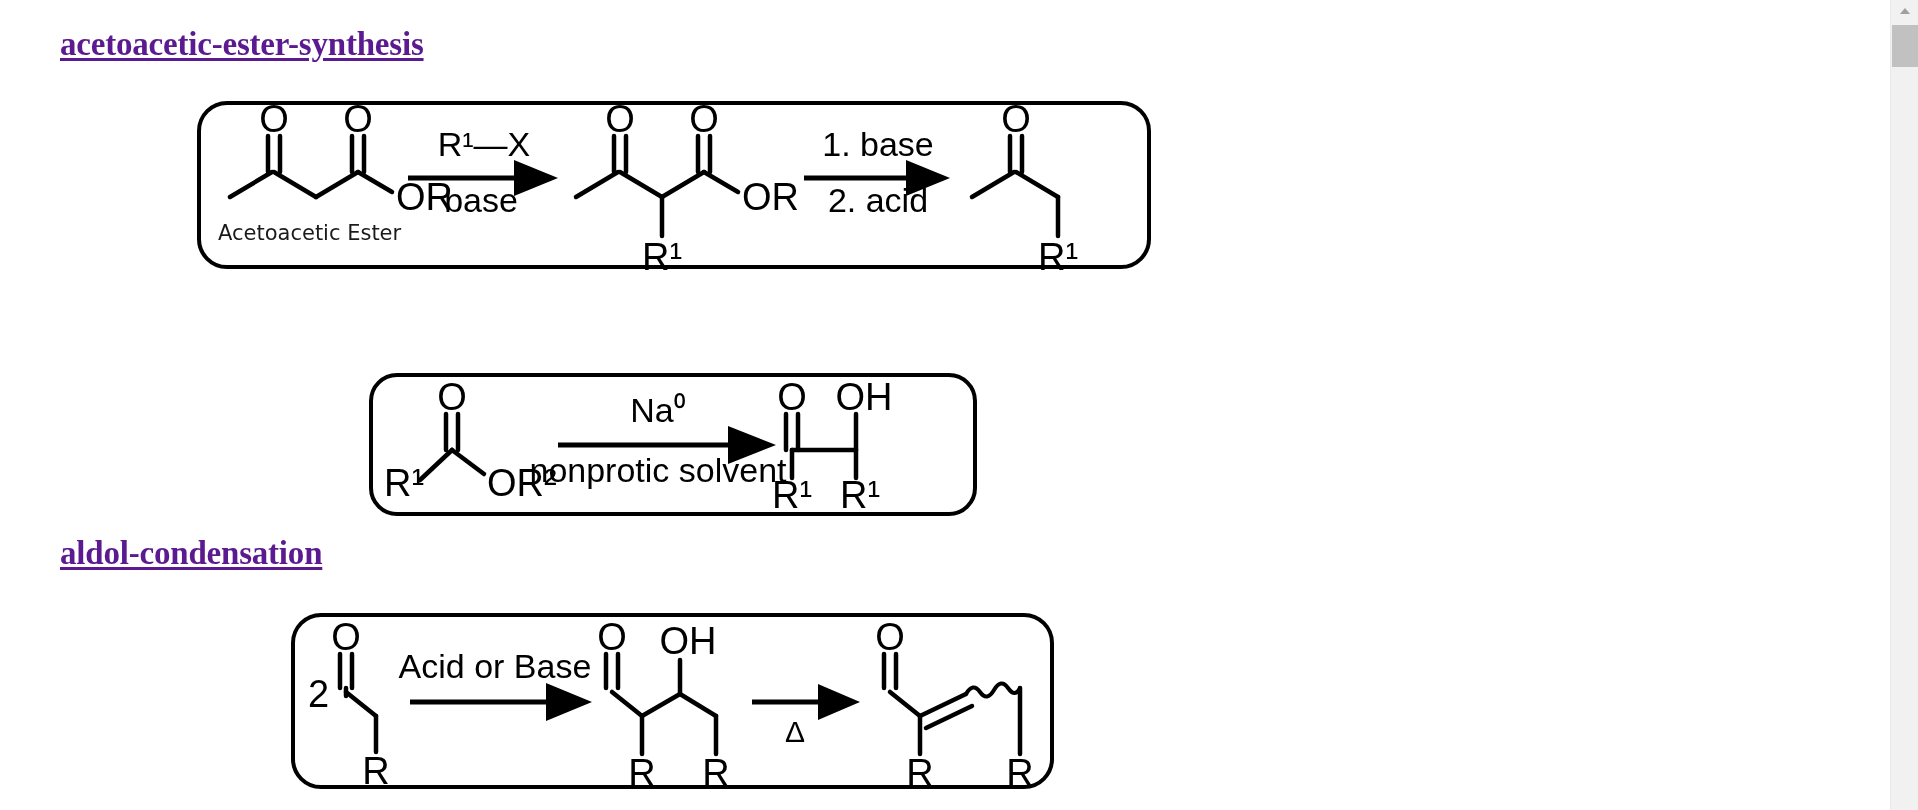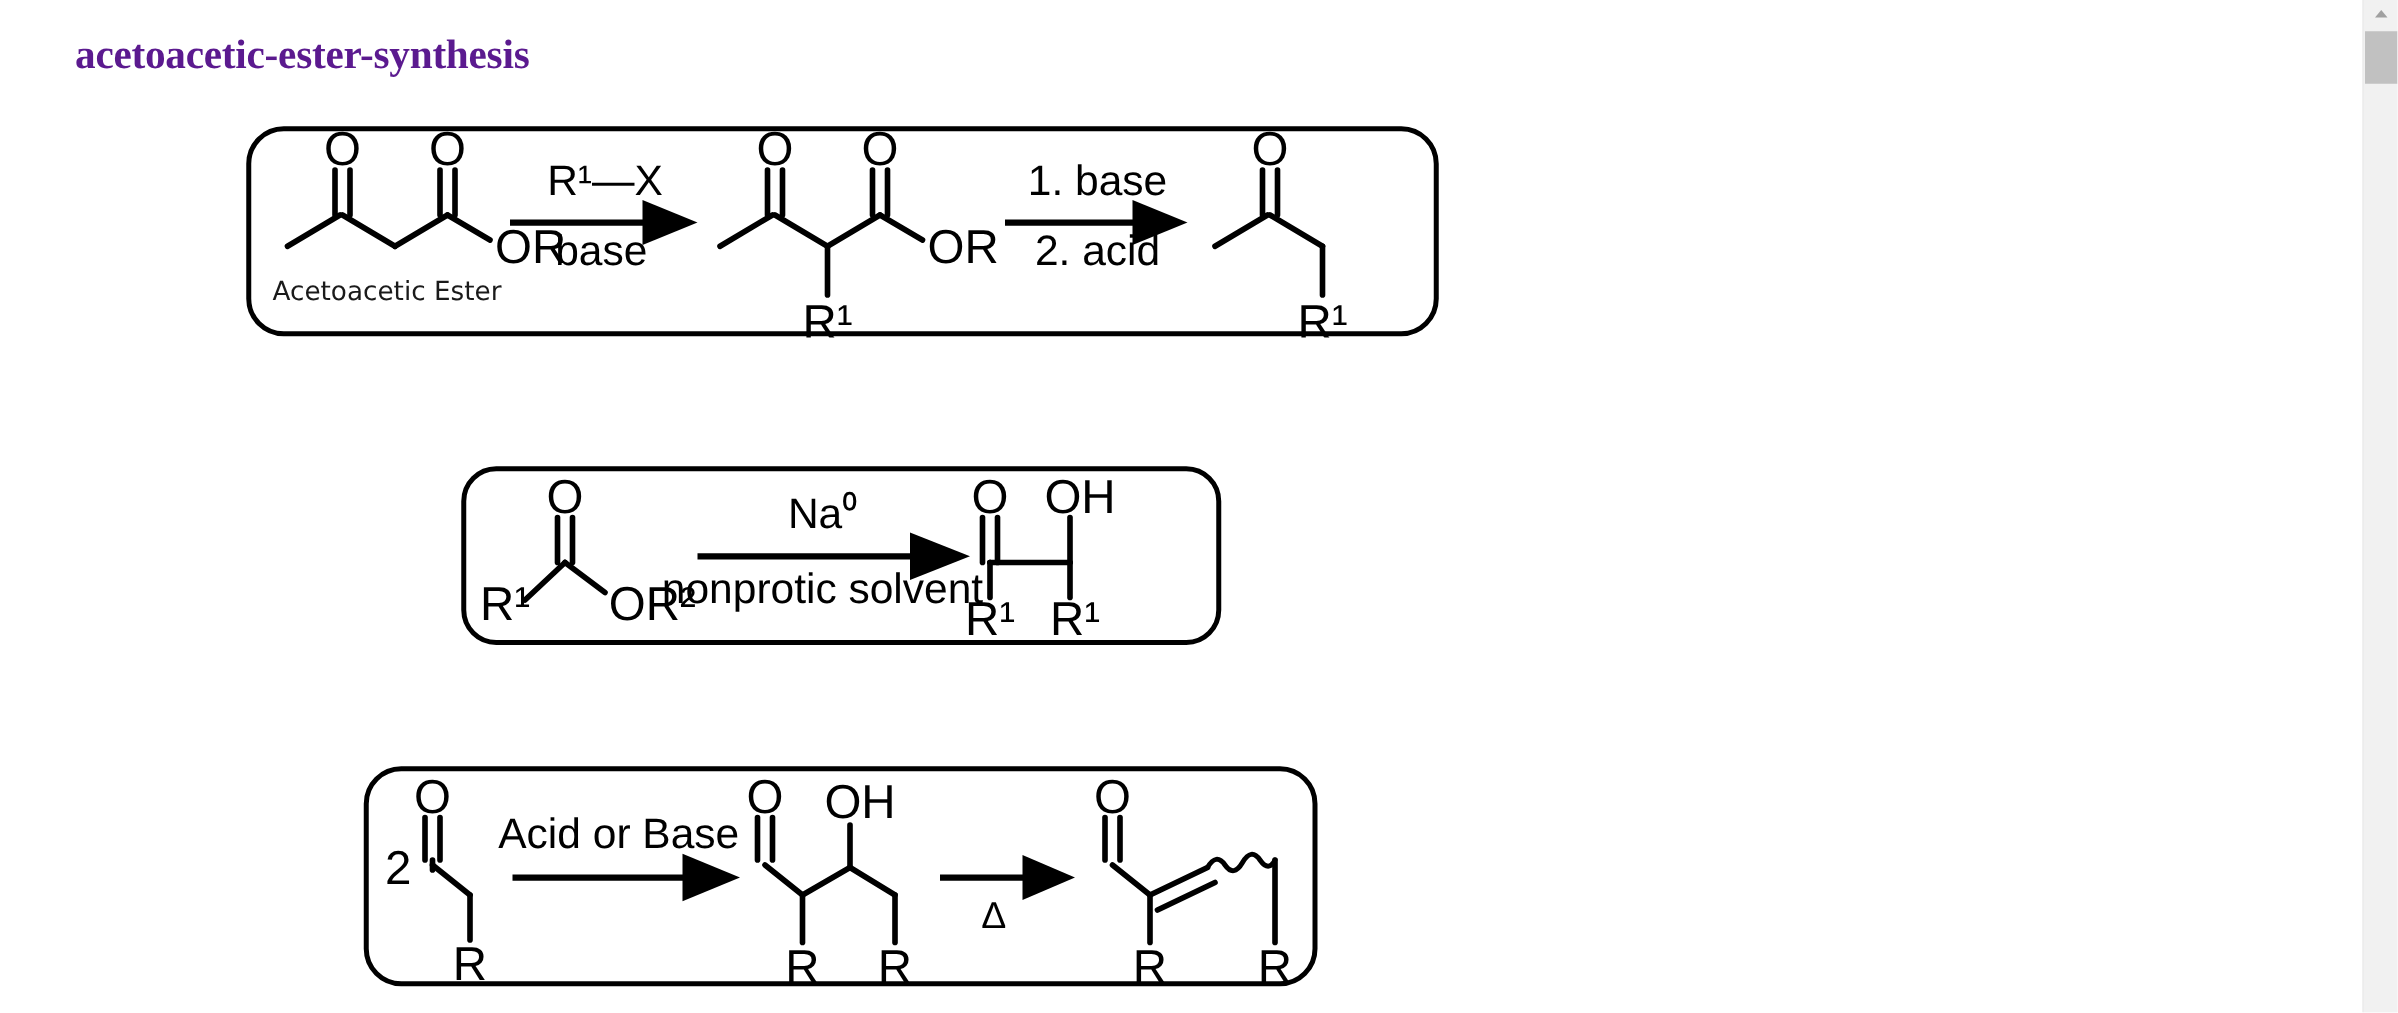--- a/index.html
+++ b/index.html
@@ -20,20 +20,21 @@
     left: 0; top: 0;
     width: 1890px; height: 810px;
     overflow: hidden;
   }
   .heading-link {
     position: absolute;
     color: #5b1a8f;
     font-family: "Liberation Serif", serif;
     font-weight: bold;
     font-size: 33px;
+    text-decoration: underline;
     text-decoration-thickness: 3px;
     text-underline-offset: 3px;
     white-space: nowrap;
     cursor: pointer;
     letter-spacing: -0.2px;
   }
   .scheme {
     position: absolute;
   }
   .scheme svg { display: block; }
@@ -183,20 +184,21 @@
           <path d="M 488 78 L 488 42"></path>
           <path d="M 488 78 L 488 106"></path>
         </g>
         <text x="424" y="38" font-family="Liberation Sans, sans-serif" font-size="38" text-anchor="middle" fill="#000">O</text>
         <text x="496" y="38" font-family="Liberation Sans, sans-serif" font-size="38" text-anchor="middle" fill="#000">OH</text>
         <text x="424" y="136" font-family="Liberation Sans, sans-serif" font-size="38" text-anchor="middle" fill="#000">R¹</text>
         <text x="492" y="136" font-family="Liberation Sans, sans-serif" font-size="38" text-anchor="middle" fill="#000">R¹</text>
       </svg>
     </div>
 
+    <a class="heading-link" style="left:60px; top:535px;">aldol-condensation</a>
 
     <div class="scheme" style="left:290px; top:612px;">
       <svg width="765" height="178" viewBox="0 0 765 178" xmlns="http://www.w3.org/2000/svg">
         <rect x="3" y="3" width="759" height="172" rx="28" ry="28" fill="none" stroke="#000" stroke-width="4"></rect>
 
         <text x="18" y="95" font-family="Liberation Sans, sans-serif" font-size="38" text-anchor="start" fill="#000">2</text>
 
         <g stroke="#000" stroke-width="4.5" fill="none" stroke-linecap="round">
           <path d="M 50 76 L 50 42"></path>
           <path d="M 62 76 L 62 42"></path>

